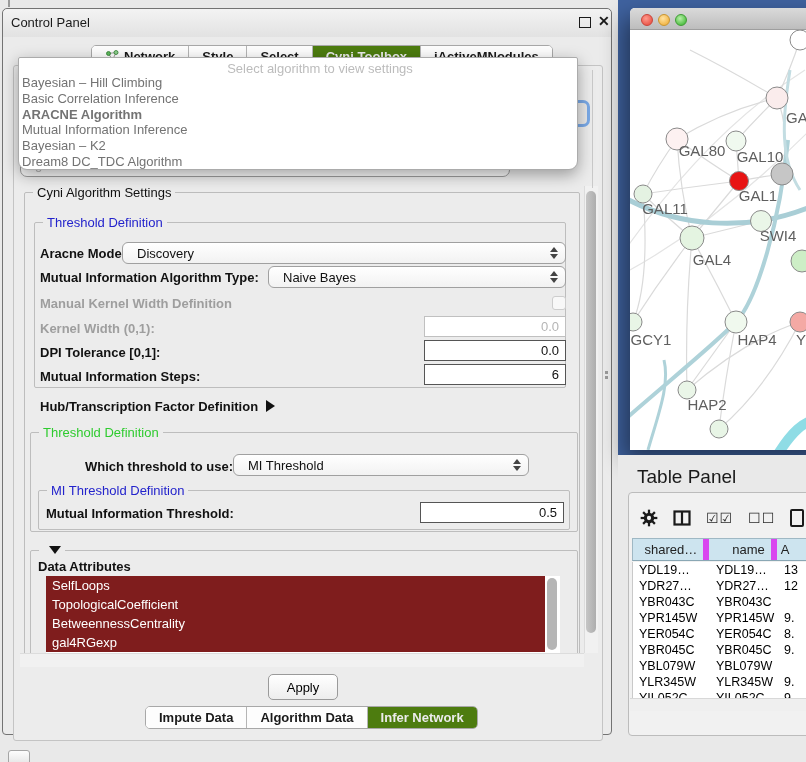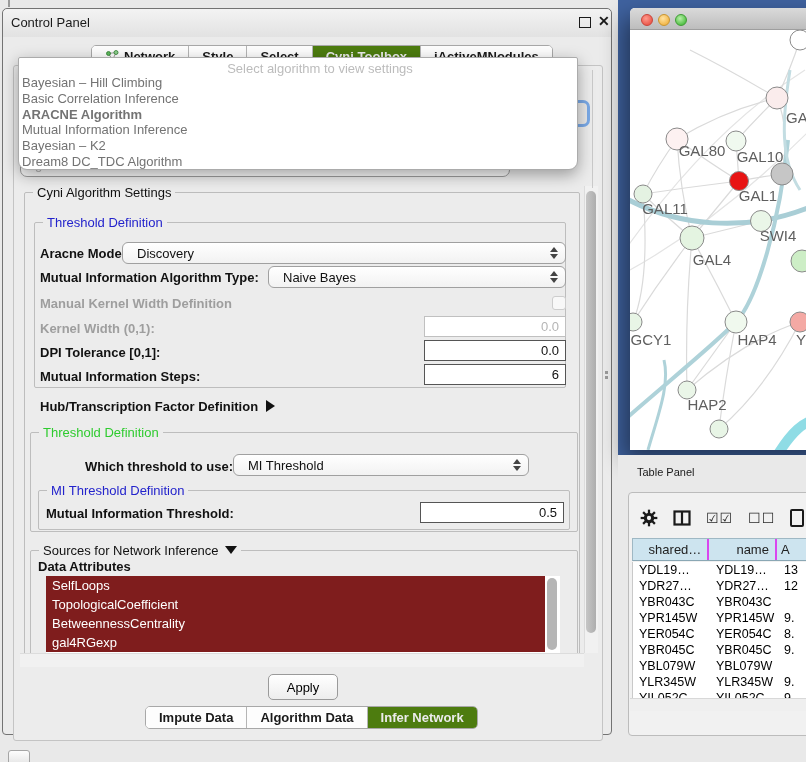--- a/index.html
+++ b/index.html
@@ -116,29 +116,29 @@
   #net-titlebar { left:0; top:0; width:100%; height:22px;
     background:linear-gradient(#dadada,#bdbdbd); border-bottom:1px solid #9e9e9e; }
   .tl { position:absolute; top:6px; width:12px; height:12px; border-radius:50%; }
   #tl-close { left:11px; background:radial-gradient(circle at 40% 35%, #ff9a8d, #ec5c4f 70%); border:1px solid #c9443a; }
   #tl-min   { left:28px; background:radial-gradient(circle at 40% 35%, #ffe2a0, #f3b94e 70%); border:1px solid #c9952f; }
   #tl-zoom  { left:45px; background:radial-gradient(circle at 40% 35%, #b7f0a8, #57c24b 70%); border:1px solid #3f9c35; }
   #net-canvas { left:0; top:22px; width:200px; height:420px; }
 
   
   #table-strip { left:618px; top:455px; width:188px; height:307px; background:#e9e9e9; }
-  #tp-title { left:637px; top:466px; font-size:11px; color:#1a1a1a; }
+  #tp-title { left:637px; top:466px; font-size:19px; color:#1a1a1a; }
   #table-window { left:628px; top:492px; width:200px; height:244px; background:#f1f1f1;
     border:1px solid #bcbcbc; border-radius:4px; }
   #tp-toolbar { left:640px; top:505px; width:166px; height:26px; display:flex; align-items:center; gap:15px; }
   .cbpair { font-size:14px; color:#2a2a2a; letter-spacing:1px; white-space:nowrap; }
   #doc-icon { width:14px; height:18px; border:2px solid #1a1a1a; border-radius:2px; flex:none; }
   #tbl { left:632px; top:538px; width:200px; }
   #tbl-head { display:flex; height:23px; border:1px solid #9fb8c4; border-bottom:1px solid #8aa7b4; }
-  .th { background:#cde4ef; border-right:2px solid #d946ef; font-size:13px; color:#222;
+  .th { background:#cde4ef; border-right:6px solid #d946ef; font-size:13px; color:#222;
     display:flex; align-items:center; justify-content:flex-end; padding-right:6px; }
   .th:nth-child(1){ width:86px; } .th:nth-child(2){ width:76px; }
   .th:nth-child(3){ width:60px; justify-content:flex-start; padding-left:4px; }
   #tbl-body { position:absolute; left:632px; top:562px; width:200px; height:144px;
     overflow:hidden; background:#ffffff; border-left:1px solid #c9c9c9; }
   .tr { display:flex; height:16px; }
   .td { font-size:12.5px; color:#000; line-height:16px; padding-left:6px; overflow:hidden; white-space:nowrap; }
   .td:nth-child(1){ width:86px; } .td:nth-child(2){ width:76px; } .td:nth-child(3){ width:60px; }
   #tbl-hscroll { left:630px; top:698px; width:176px; height:13px; background:#efefef;
     border-top:1px solid #d8d8d8; z-index:6; }
@@ -257,21 +257,21 @@
 </div>
 
 <div class="abs group" id="grp-mithr">
   <span class="legend blue">MI Threshold Definition</span>
 </div>
 <span class="abs flabel" style="left:46px;top:506px">Mutual Information Threshold:</span>
 <div class="abs field" style="left:420px;top:502px;width:144px">0.5</div>
 
 <div class="abs group" id="grp-sources">
   <span class="legend">
-    <span>Sources for Network Inference</span><i class="tri-down"></i>
+    <i class="tri-down"></i>
   </span>
 </div>
 <span class="abs flabel" style="left:38px;top:559px">Data Attributes</span>
 <div class="abs" id="attr-list">
     <div class="attr-item">SelfLoops</div>
     <div class="attr-item">TopologicalCoefficient</div>
     <div class="attr-item">BetweennessCentrality</div>
     <div class="attr-item">gal4RGexp</div>
   </div>
 <div class="abs" id="attr-scroll-thumb"></div>

